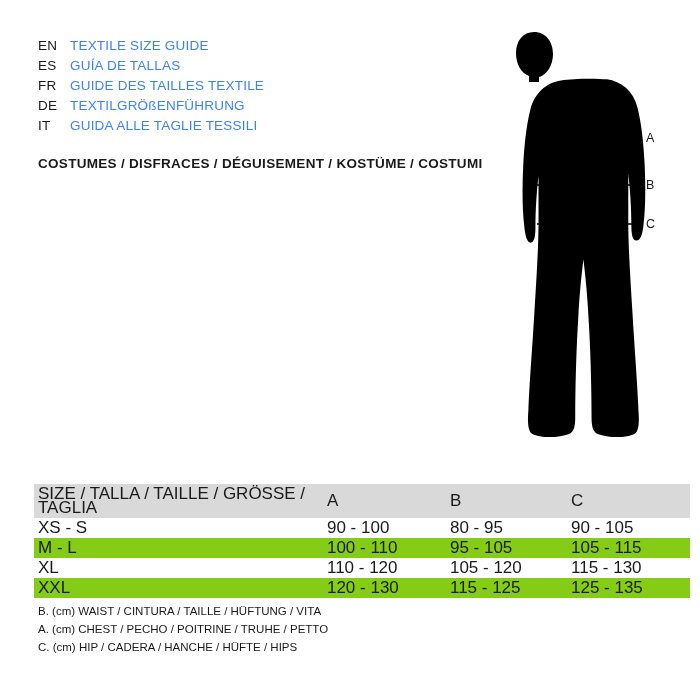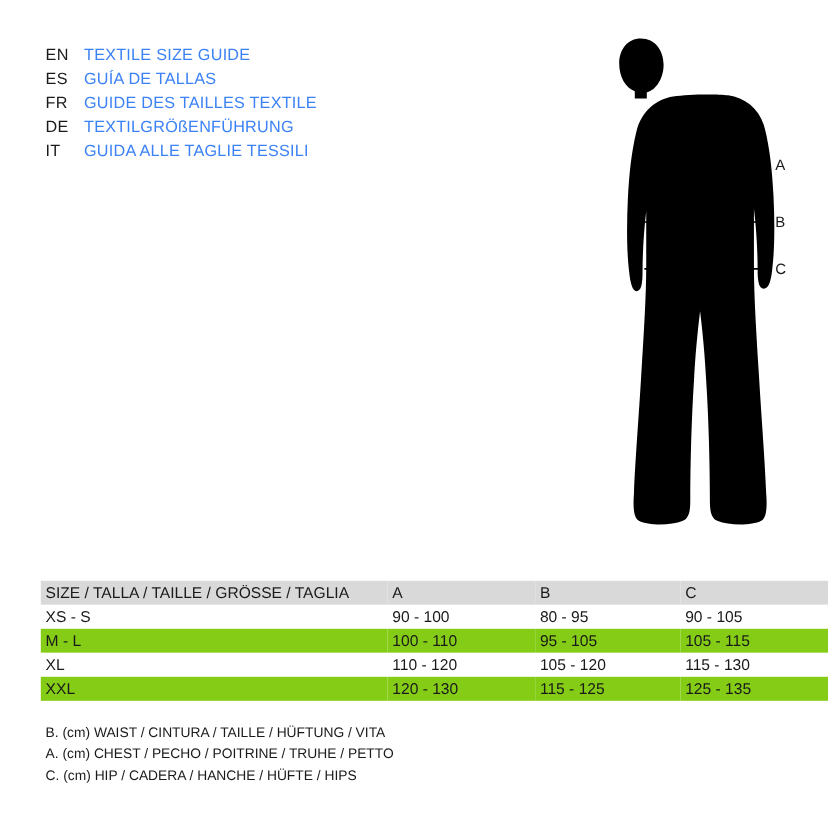--- a/index.html
+++ b/index.html
@@ -85,21 +85,21 @@
     font-size: 12.5px;
     color: #1a1a1a;
     letter-spacing: 0.2px;
   }
   table.size-table {
     position: absolute;
     left: 22px;
     top: 484px;
     width: 656px;
     border-collapse: collapse;
-    font-size: 13px;
+    font-size: 17px;
     color: #1a1a1a;
   }
   table.size-table th,
   table.size-table td {
     padding: 3px 0 3px 4px;
     text-align: left;
     font-weight: normal;
     line-height: 14px;
   }
   table.size-table thead th {
@@ -148,20 +148,21 @@
     <div class="lang-row">
       <span class="lang-code">DE</span>
       <span class="lang-text">TEXTILGRÖßENFÜHRUNG</span>
     </div>
     <div class="lang-row">
       <span class="lang-code">IT</span>
       <span class="lang-text">GUIDA ALLE TAGLIE TESSILI</span>
     </div>
   </div>
 
+  <div class="subtitle">COSTUMES / DISFRACES / DÉGUISEMENT / KOSTÜME / COSTUMI</div>
 
   <div class="figure-wrap">
     <svg class="figure-svg" width="220" height="420" viewBox="0 0 220 420">
 
       <path d="M52,14 C64,14 71,24 71,36 C71,47 65,57 57,59 L57,64 L47,64 L47,58 C39,55 34,46 34,35 C34,23 41,14 52,14 Z" fill="#000000"></path>
 
       <path d="M48,60
                C34,62 22,72 18,88
                C14,104 12,122 11,142
                C10,162 10,184 12,200

